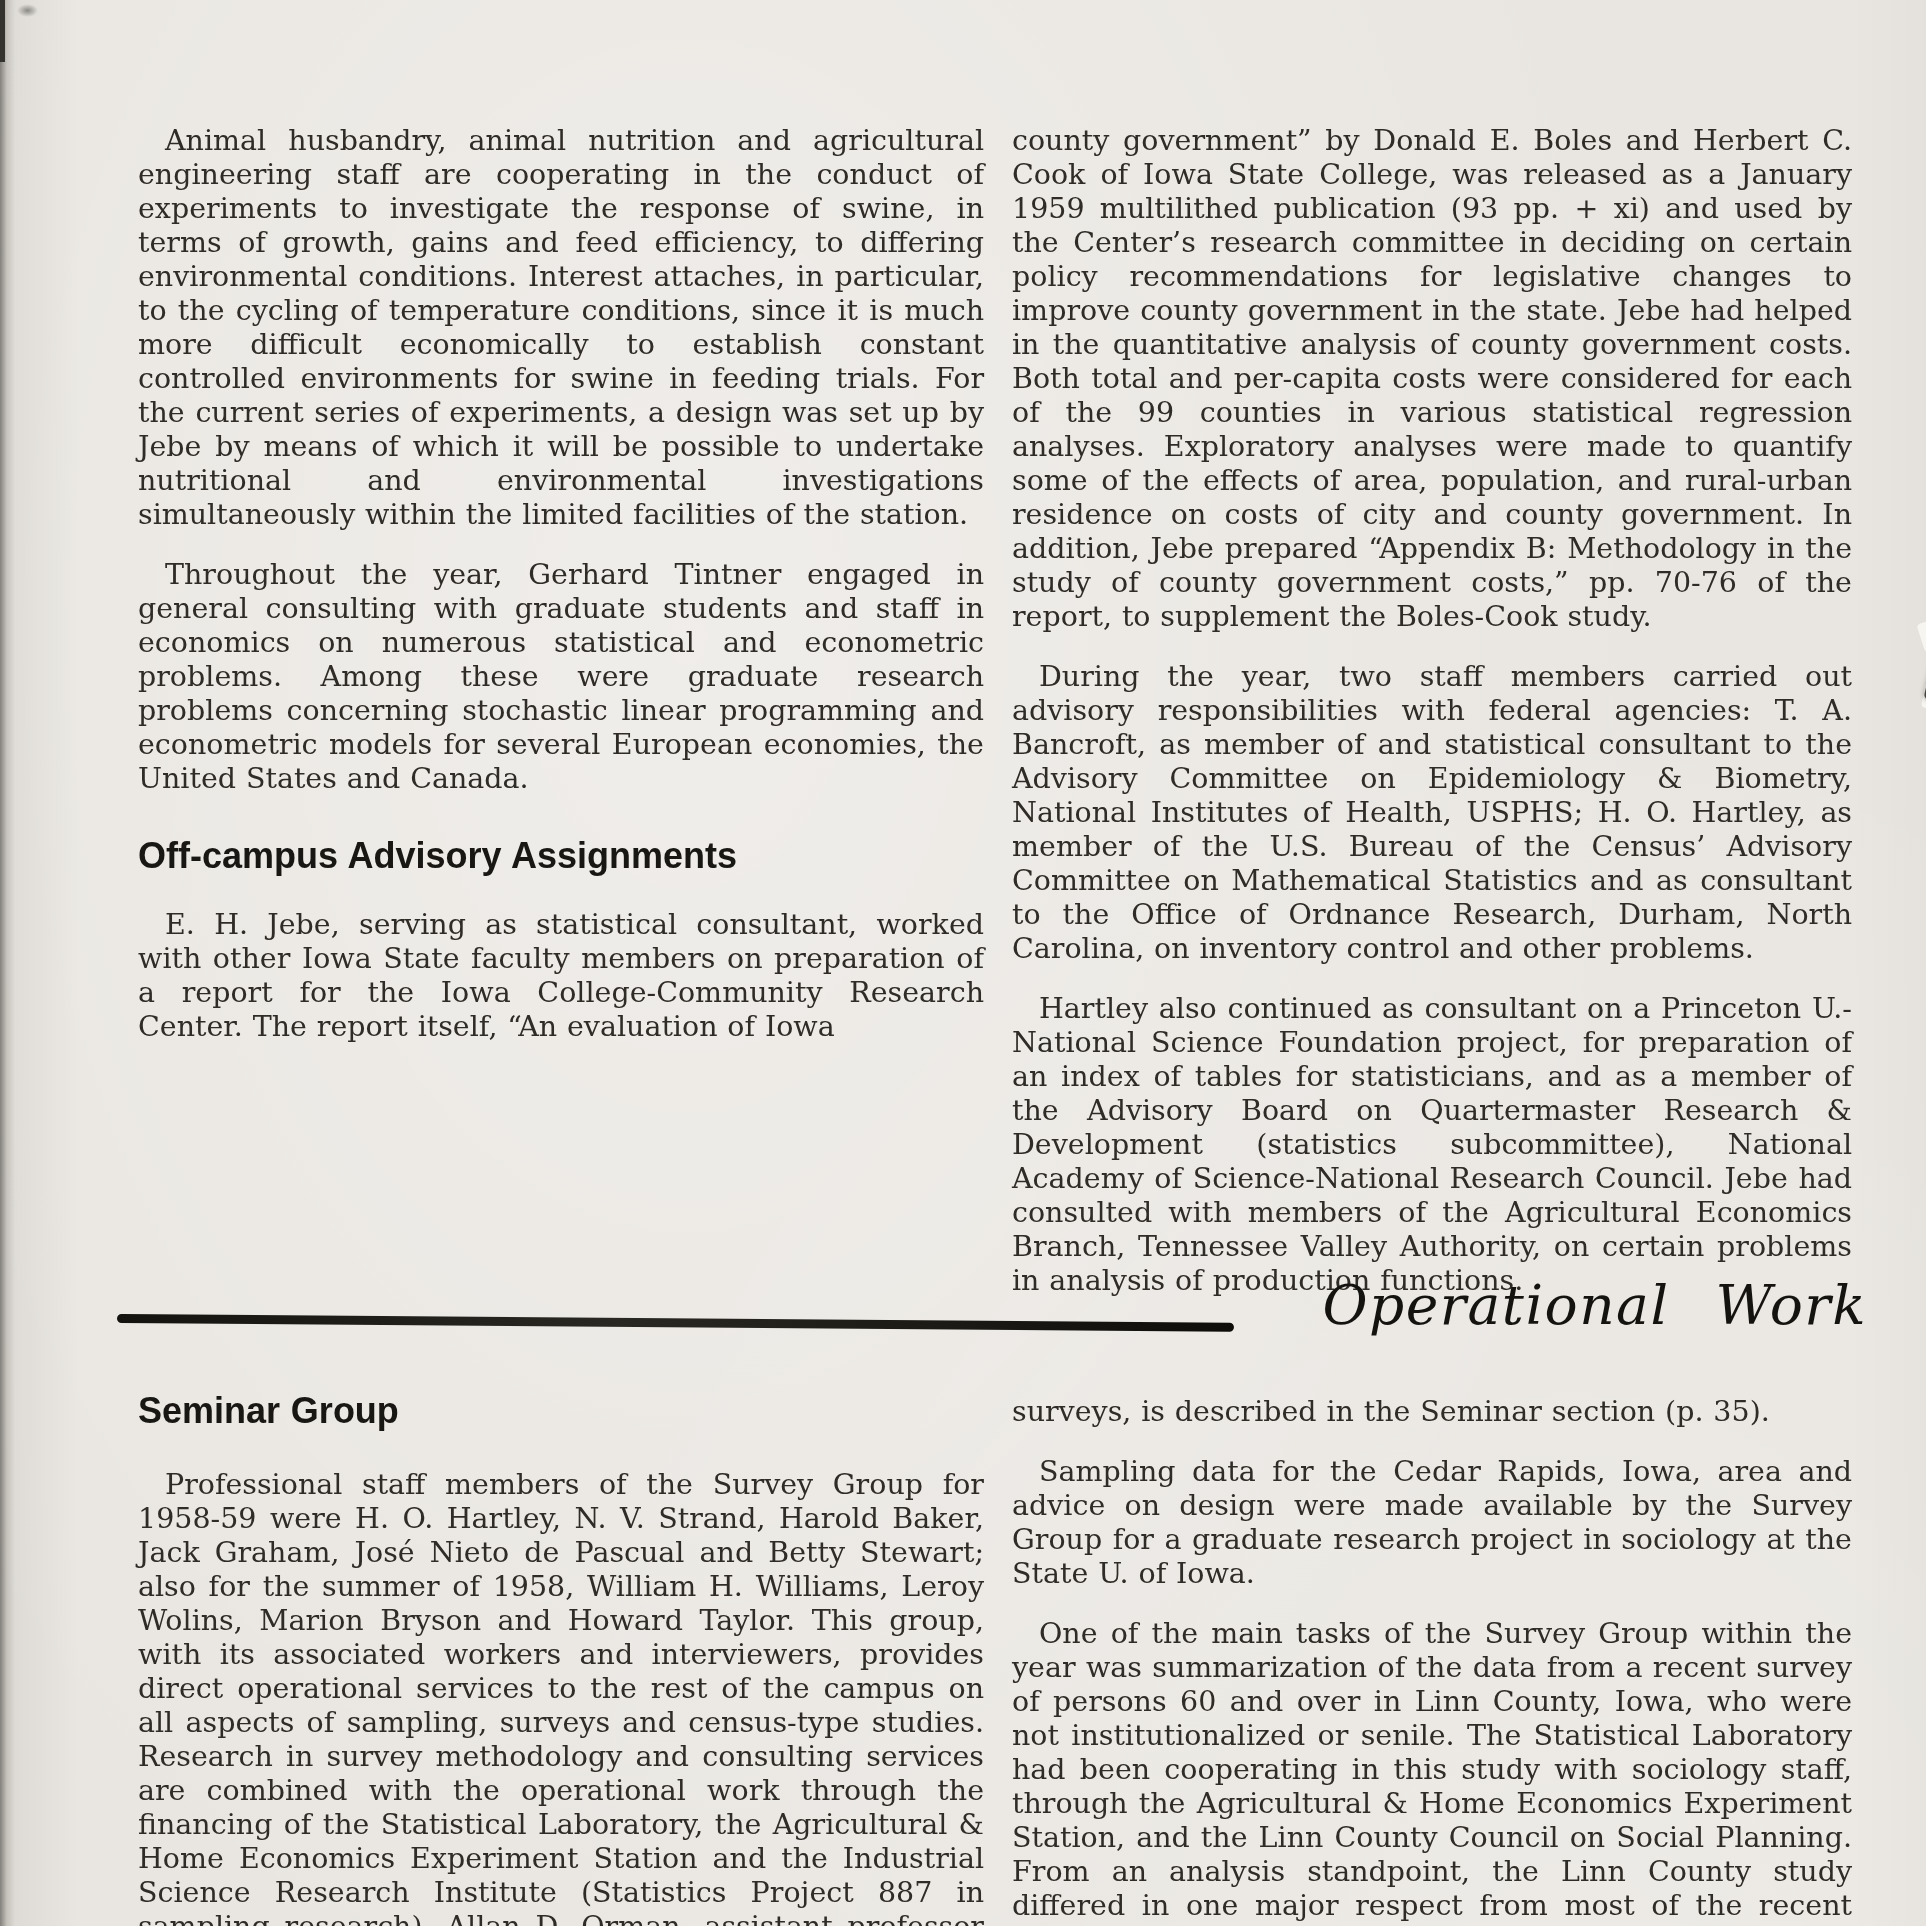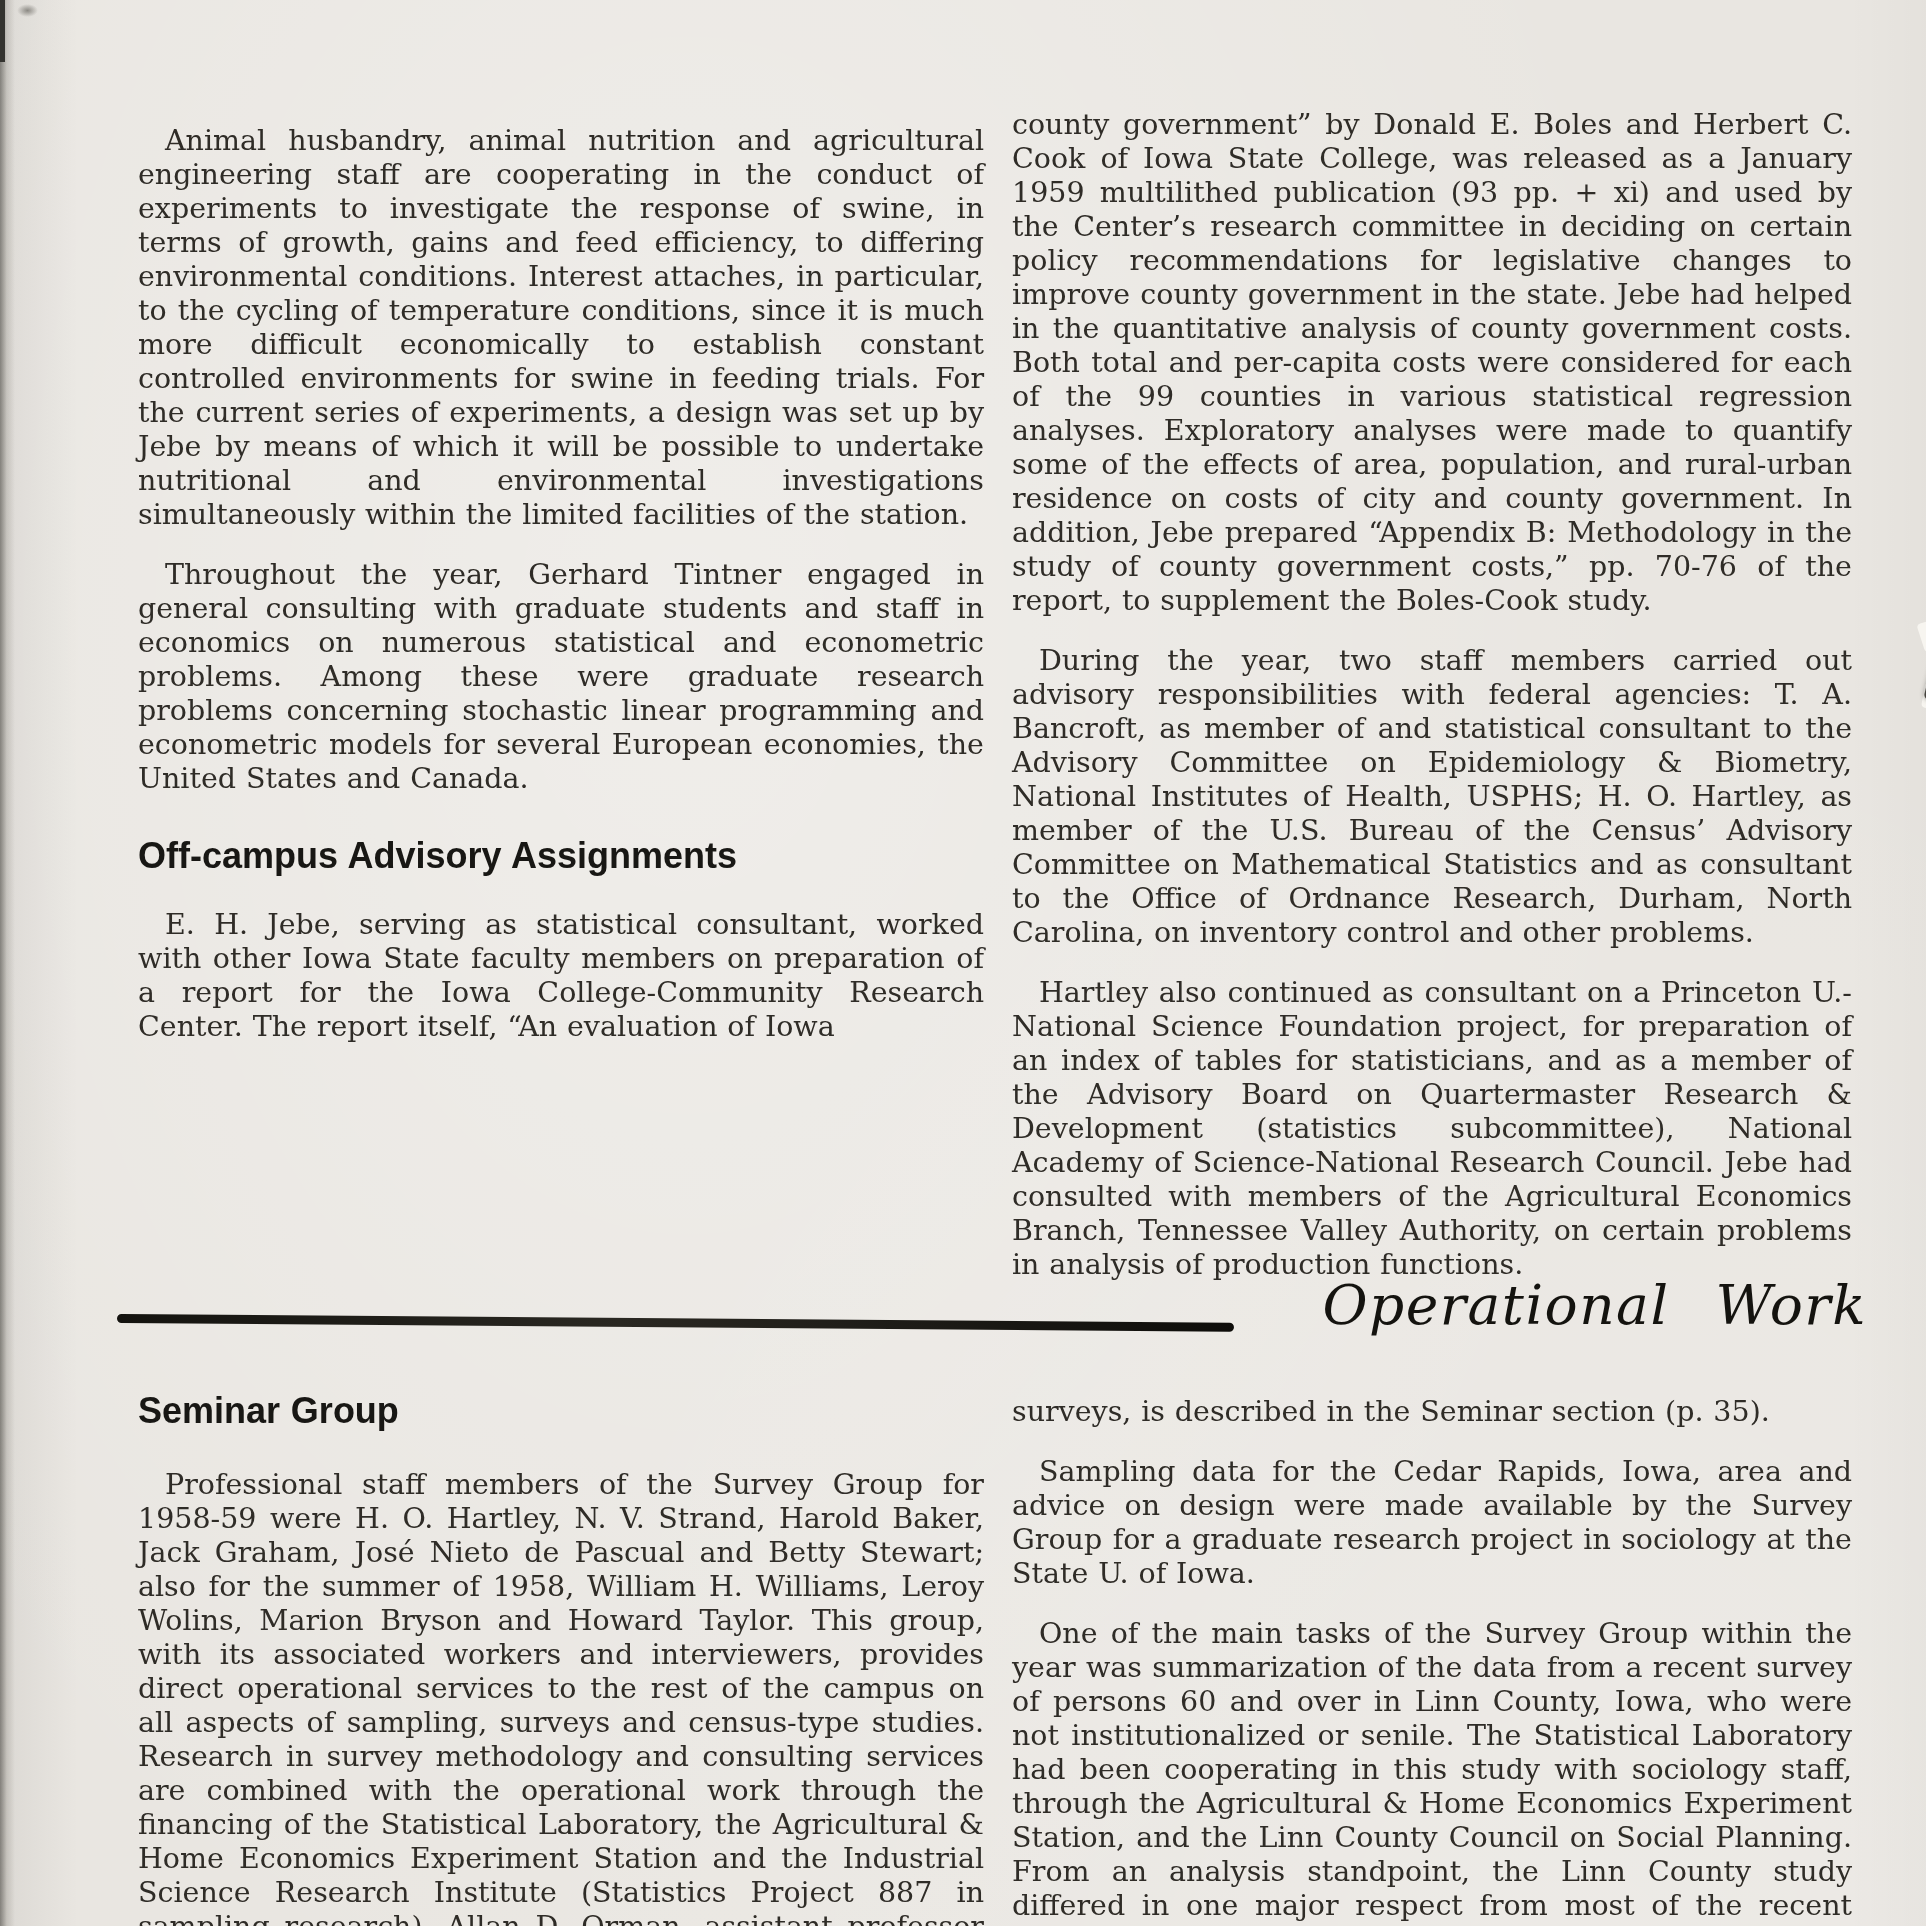--- a/index.html
+++ b/index.html
@@ -26,21 +26,21 @@
     text-align: justify;
     font-size: 28.5px;
     line-height: 34px;
     word-spacing: 0.8px;
   }
   .textblock p { margin: 0; text-indent: 27px; }
   .textblock p + p { margin-top: 26px; }
   .textblock p.noindent { text-indent: 0; }
 
   #left-top    { left: 138px;  top: 124px;  width: 846px; }
-  #right-top   { left: 1012px; top: 108px;  width: 840px; }
+  #right-top   { left: 1012px; top: 124px;  width: 840px; }
   #left-bottom { left: 138px;  top: 1391px; width: 846px; }
   #right-bottom{ left: 1012px; top: 1395px; width: 840px; }
 
   h2 {
     font-family: "Liberation Sans", sans-serif;
     font-weight: 700;
     font-size: 36px;
     line-height: 40px;
     color: #181714;
     letter-spacing: 0px;

